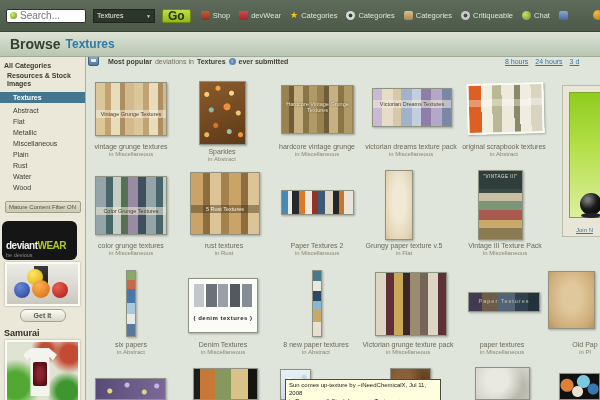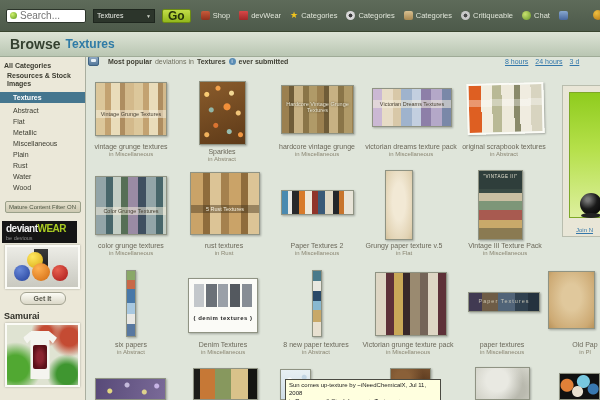--- a/index.html
+++ b/index.html
@@ -62,21 +62,21 @@
     background:#ebe8d9; border-right:1px solid #a9ae9f; box-sizing:border-box;
     padding-top:3px; font-size:7px; color:#3c3c31; z-index:10; }
   .cat-root { font-weight:bold; padding:2px 4px; cursor:pointer; }
   .cat-parent { font-weight:bold; padding:1px 4px 1px 7px; line-height:8px; width:64px; cursor:pointer; }
   .cat-selected { background:#45768f; color:#fff; font-weight:bold; padding:2px 4px 2px 13px;
     margin:3px 0 2px; cursor:pointer; }
   .cat-sub { padding:2px 4px 2px 13px; cursor:pointer; }
   .mature-btn { margin:8px auto 0; width:74px; text-align:center; font-size:6px; color:#4c5440;
     background:linear-gradient(#e4e0cc,#cdc9b2); border:1px solid #9aa089; border-radius:2px;
     padding:2px 0; cursor:pointer; }
-  .wear-ad { margin:8px 8px 0 2px; background:#151515; padding:3px 4px 2px; cursor:pointer; }
+  .wear-ad { margin:8px 8px 0 2px; background:#151515; padding:20px 4px 2px; cursor:pointer;border-radius:6px; }
   .wear-brand { font-size:10px; line-height:9px; font-weight:bold; letter-spacing:-0.5px; }
   .wear-light { color:#f0f0f0; } .wear-green { color:#aacc22; }
   .wear-tagline { font-size:5.5px; color:#8a8a8a; margin-top:2px; }
   .product-title { font-size:9px; font-weight:bold; color:#2f2f28; line-height:9px;
     margin:7px 4px 2px; width:60px; }
   .product-img { margin:2px 5px; border:2px solid #fbfbf6; box-shadow:0 0 2px rgba(0,0,0,.3);
     position:relative; overflow:hidden; cursor:pointer; }
   .img-balls { height:40px; background:linear-gradient(#ecece6,#c9c9c0); }
   .pack { position:absolute; left:27px; top:2px; width:14px; height:28px;
     background:linear-gradient(#3a3a3a,#111); }

